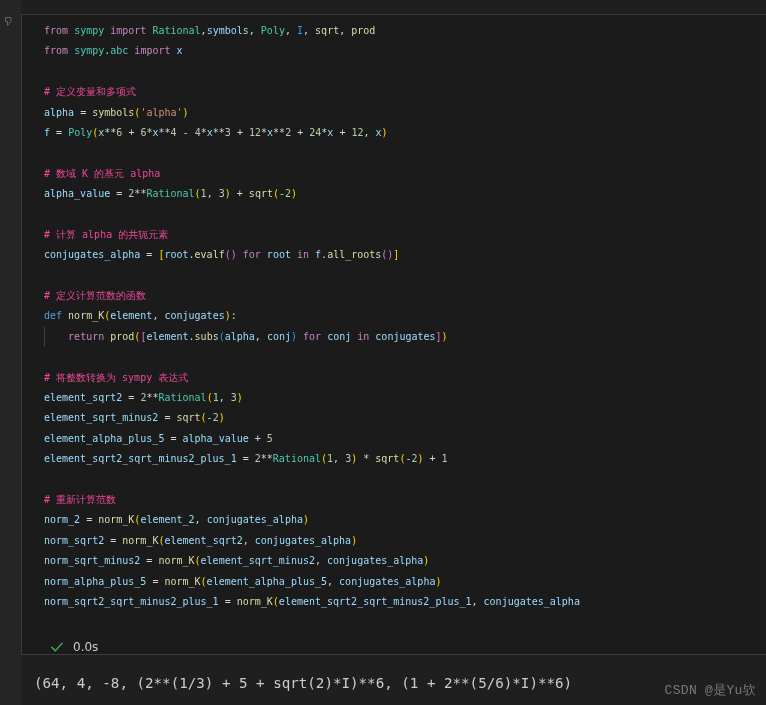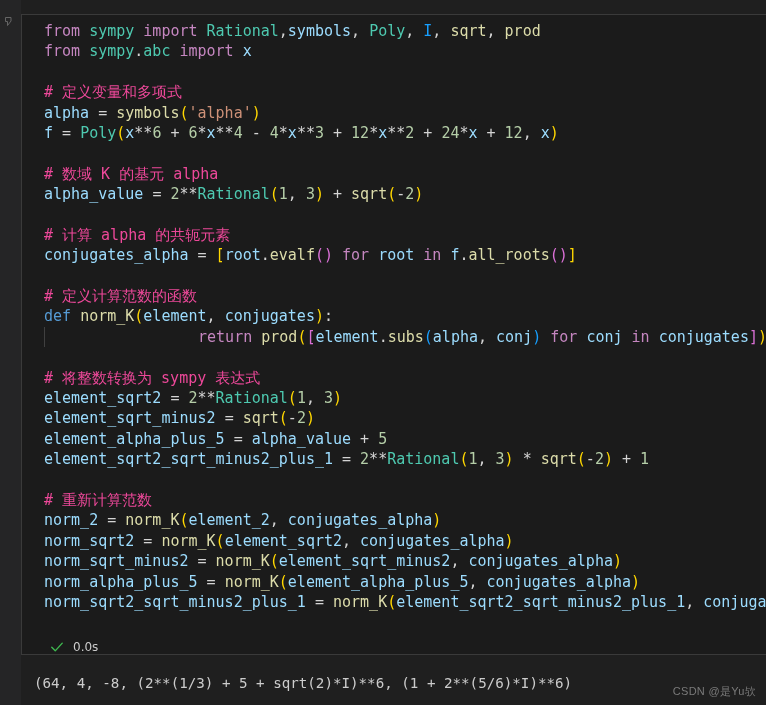--- a/index.html
+++ b/index.html
@@ -59,32 +59,31 @@
     position: absolute;
     left: 0; top: 6px;
     width: 745px;
     height: 604px;
     overflow: hidden;
   }
 
   .code-line {
     height: 20.4px;
     line-height: 20.4px;
-    font-size: 15px;
+    font-size: 10px;
     white-space: pre;
     padding-left: 22px;
     color: #d4d4d4;
     letter-spacing: 0px;
   }
   .code-line.blank { color: transparent; }
 
   
   .code-line.indented {
     position: relative;
-    text-align: right;
   }
   .code-line.indented::before {
     content: "";
     position: absolute;
     left: 22px;
     top: 0;
     bottom: 0;
     width: 1px;
     background: #404040;
   }
@@ -147,22 +146,22 @@
     line-height: 20px;
     color: #cccccc;
     white-space: pre;
   }
 
   
   #watermark {
     position: absolute;
     right: 10px;
     bottom: 6px;
-    font-family: Liberation Sans, sans-serif;
-    font-size: 11px;
+    font-family: Liberation Mono, monospace;
+    font-size: 13px;
     color: #7a7a7a;
     letter-spacing: .3px;
   }
 </style>
 </head>
 <body>
 
 <div id="notebook">
 
   <div id="gutter-strip">

